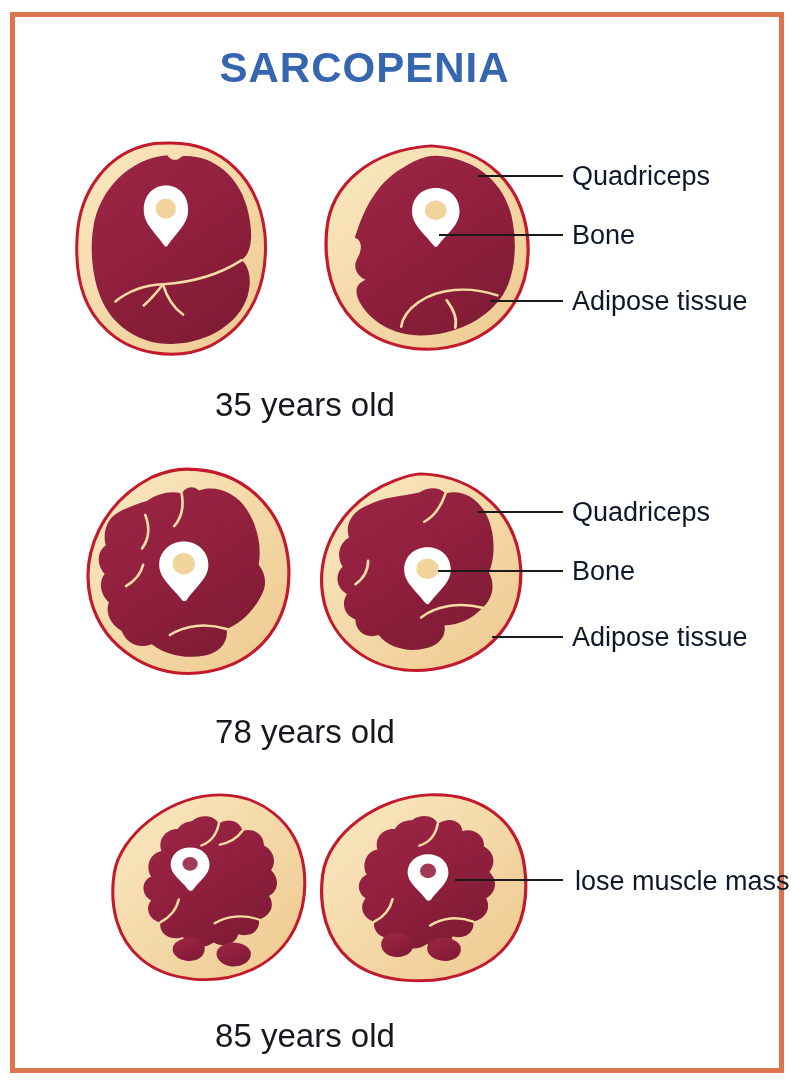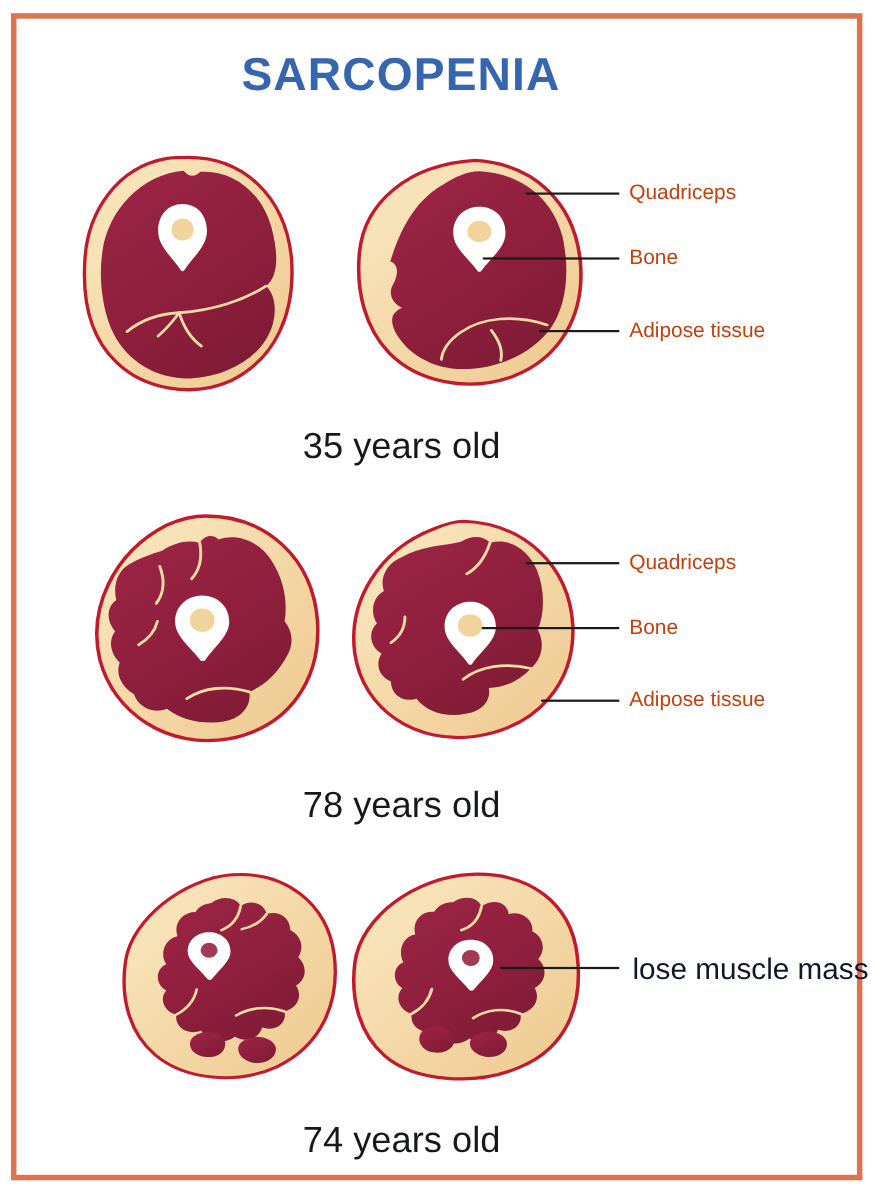--- a/index.html
+++ b/index.html
@@ -11,29 +11,29 @@
     position:absolute;left:10px;top:12px;right:12px;bottom:13px;
     border:5px solid #DD7450;pointer-events:none;
   }
   .title{
     position:absolute;left:0;top:44px;width:729px;text-align:center;
     font-size:42px;font-weight:700;letter-spacing:1px;color:#3666B0;
   }
   .xsec{position:absolute;}
   .ann-line{position:absolute;height:0;border-top:2px solid #1A1A1A;}
   .ann-label{
-    position:absolute;font-size:19px;color:#c2410c;line-height:28px;
+    position:absolute;font-size:27px;color:#0f172a;line-height:28px;
     white-space:nowrap;
   }
   .ann-label-multi{
     position:absolute;font-size:27px;color:#0f172a;line-height:35px;
     white-space:nowrap;
   }
   .age-label{
-    position:absolute;left:155px;width:300px;text-align:right;
+    position:absolute;left:155px;width:300px;text-align:center;
     font-size:33px;color:#16181D;
   }
 </style>
 </head>
 <body>
 
 <div id="canvas">
 
   <svg width="0" height="0" style="position:absolute">
     <defs>
@@ -153,15 +153,15 @@
     <path d="M107,67 C118,67 126,75 126,86 C126,96 117,103 110,113 C109,115 106,115 105,113 C98,103 88,96 88,86 C88,75 96,67 107,67 Z" fill="#FFFFFF"></path>
     <circle cx="107" cy="84" r="7.5" fill="#A23A55"></circle>
   </svg>
 
   <div class="ann-line" style="left:455px;top:879px;width:108px"></div>
 
   <div class="ann-label-multi" style="left:575px;top:864px">
     <div>lose muscle mass</div>
   </div>
 
-  <div class="age-label" style="top:1017px">74 years old</div>
+  <div class="age-label" style="top:1017px">85 years old</div>
 
 </div>
 
 </body></html>

